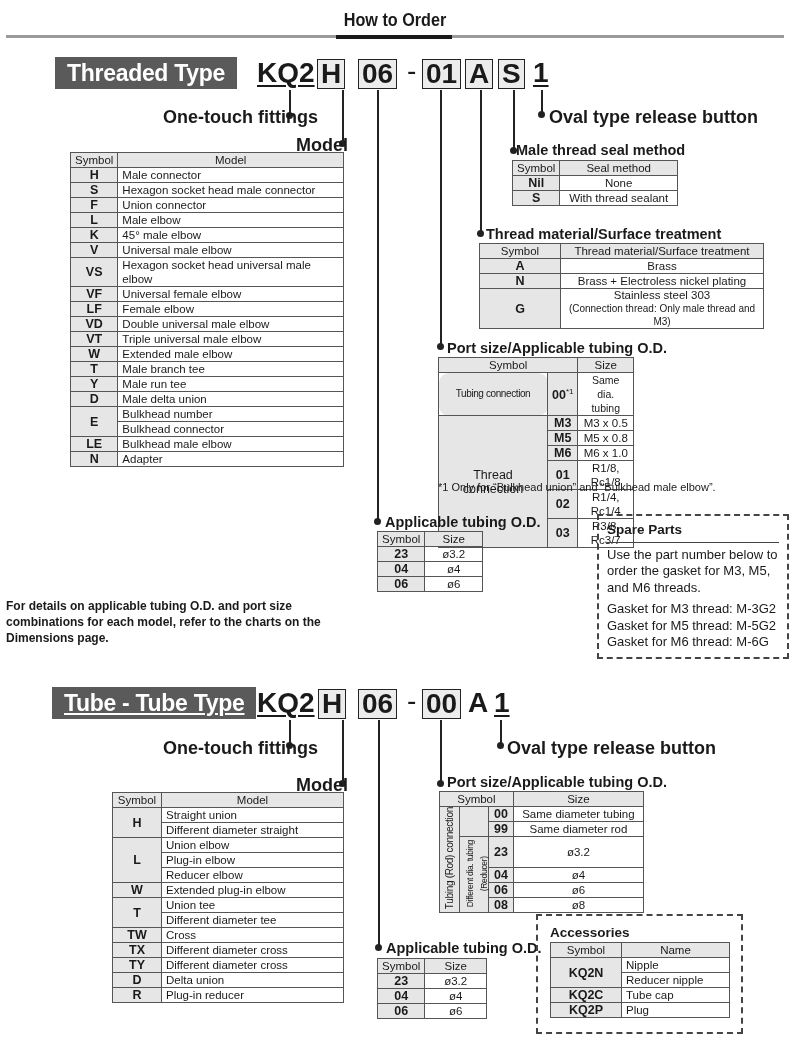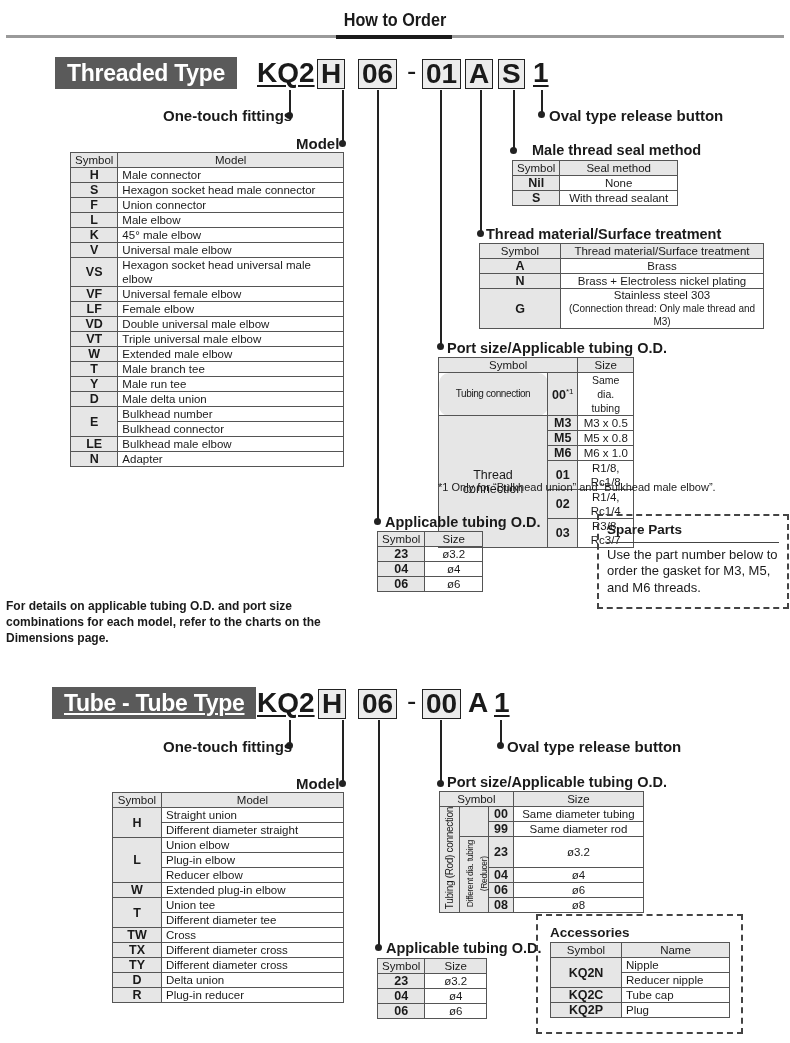--- a/index.html
+++ b/index.html
@@ -7,21 +7,21 @@
   .abs{position:absolute;}
   .page-title{left:0;width:790px;top:10px;text-align:center;font-size:18px;font-weight:bold;transform:scaleX(.9);}
   .rule{left:6px;right:6px;top:35px;height:3px;background:#9a9a9a;}
   .rule-accent{left:336px;width:116px;top:35px;height:4px;background:#1a1a1a;}
   .type-block{background:#5a5a5a;color:#fff;font-weight:bold;font-size:23px;line-height:32px;padding:0 12px;letter-spacing:-.3px;}
   .code{font-weight:bold;font-size:28px;line-height:30px;}
   .code-u{text-decoration:underline;text-decoration-thickness:2px;text-underline-offset:3px;}
   .code-box{border:1.5px solid #222;background:#ececec;padding:0 3px;line-height:28px;font-size:28px;font-weight:bold;}
   .vline{position:absolute;width:2px;background:#222;}
   .dot{position:absolute;width:7px;height:7px;border-radius:50%;background:#222;}
-  .lbl{font-weight:bold;font-size:15px;text-align:right;}
+  .lbl{font-weight:bold;font-size:18px;text-align:right;}
   .lbl-lg{font-weight:bold;font-size:14.5px;}
   table{border-collapse:collapse;font-size:11.5px;}
   td,th{border:1px solid #555;padding:0 4px;height:14px;line-height:14px;font-weight:normal;}
   th{background:#e6e6e6;text-align:center;}
   td.sym{background:#e6e6e6;font-weight:bold;text-align:center;font-size:12.5px;}
   td.c{text-align:center;}
   table.outer{border:1.5px solid #444;}
   .note{font-size:11px;}
   .spare{border:2px dashed #444;padding:6px 8px;font-size:13px;line-height:16.5px;}
   .spare h3{margin:0 0 4px 0;font-size:13.5px;font-weight:bold;border-bottom:1.5px solid #444;padding-bottom:3px;}
@@ -148,21 +148,21 @@
         <td class="sym" rowspan="1">LE</td>
         <td>Bulkhead male elbow</td>
       </tr>
       <tr>
         <td class="sym" rowspan="1">N</td>
         <td>Adapter</td>
       </tr>
     </tbody>
 </table>
 
-<div class="abs lbl-lg" style="left:532px;top:142px;">Male thread seal method</div>
+<div class="abs lbl-lg" style="left:516px;top:142px;">Male thread seal method</div>
 <table class="abs outer" id="t-seal" style="left:512px;top:160px;width:166px;">
   <thead>
       <tr>
     <th style="width:34px;">Symbol</th>
     <th>Seal method</th>
   </tr>
     </thead>
   <tbody>
       <tr>
         <td class="sym">Nil</td>
@@ -262,20 +262,25 @@
       <tr>
         <td class="sym">06</td>
         <td class="c">ø6</td>
       </tr>
     </tbody>
 </table>
 
 <div class="abs spare" style="left:597px;top:514px;width:172px;">
   <h3>Spare Parts</h3>
   <div style="margin-bottom:5px;">Use the part number below to order the gasket for M3, M5, and M6 threads.</div>
+  <div id="spare-items">
+      <div>Gasket for M3 thread: M-3G2</div>
+      <div>Gasket for M5 thread: M-5G2</div>
+      <div>Gasket for M6 thread: M-6G</div>
+    </div>
 </div>
 
 <div class="abs details" style="left:6px;top:598px;width:330px;">For details on applicable tubing O.D. and port size combinations for each model, refer to the charts on the Dimensions page.</div>
 
 <div class="abs type-block" style="left:52px;top:687px;text-decoration:underline;">Tube - Tube Type</div>
 <div class="abs code code-u" style="left:257px;top:688px;">KQ2</div>
 <div class="abs code-box" style="left:318px;top:689px;">H</div>
 <div class="abs code-box" style="left:358px;top:689px;">06</div>
 <div class="abs code" style="left:407px;top:686px;font-weight:normal;">-</div>
 <div class="abs code-box" style="left:422px;top:689px;">00</div>

